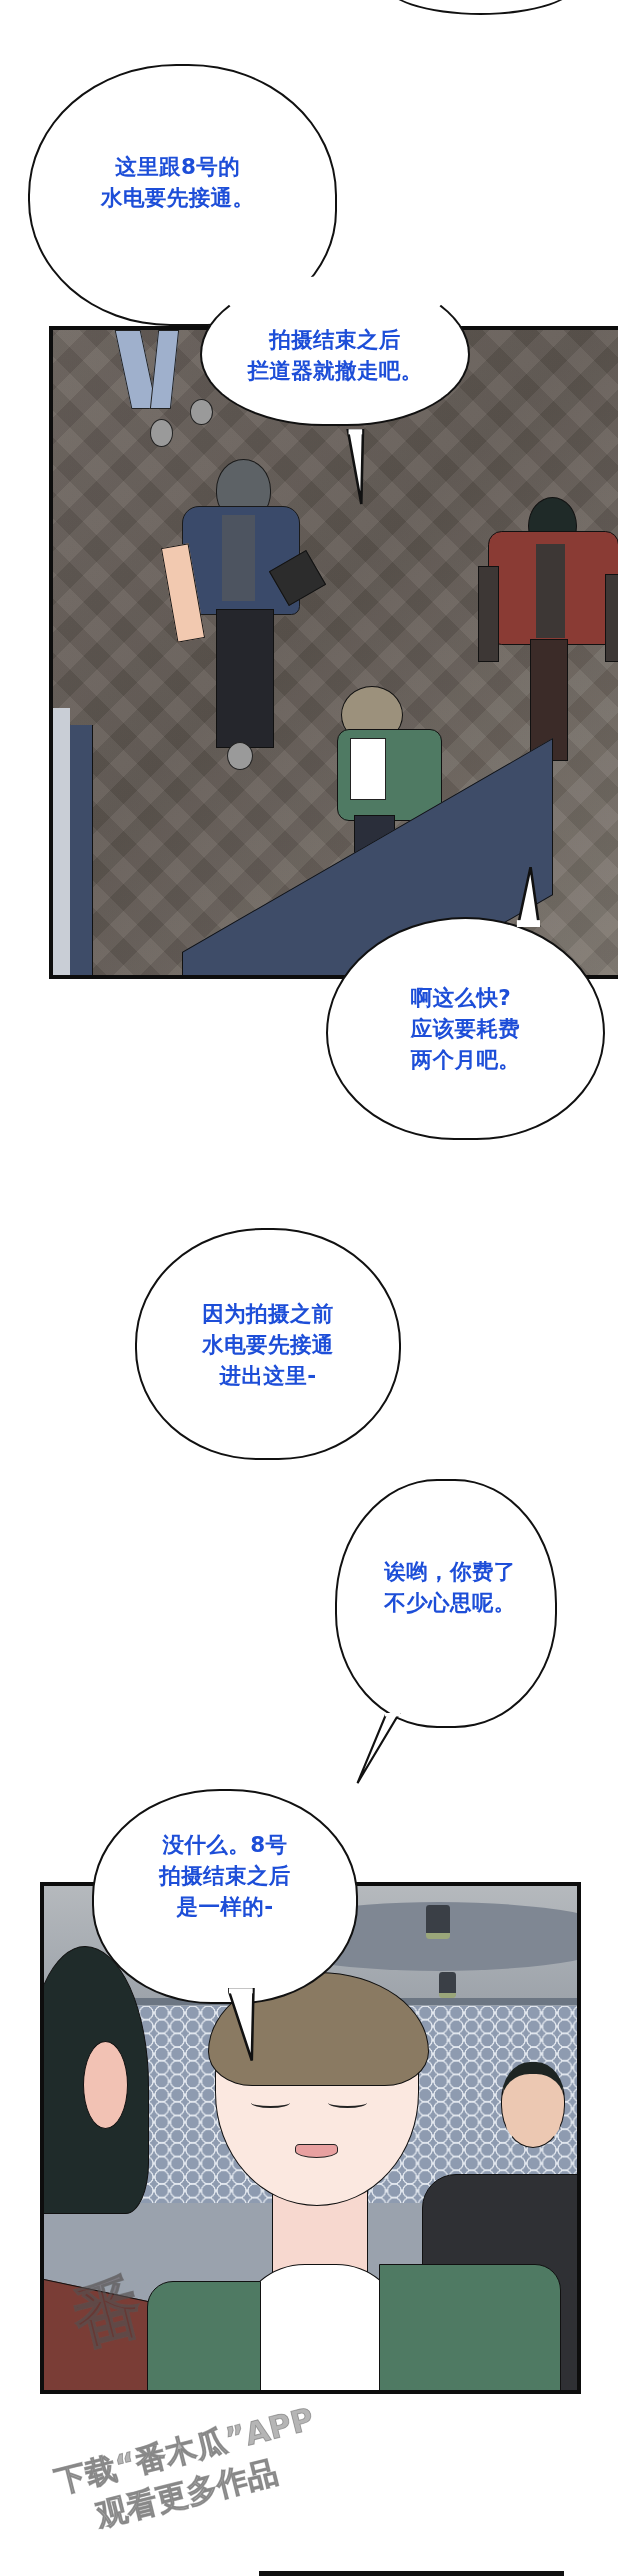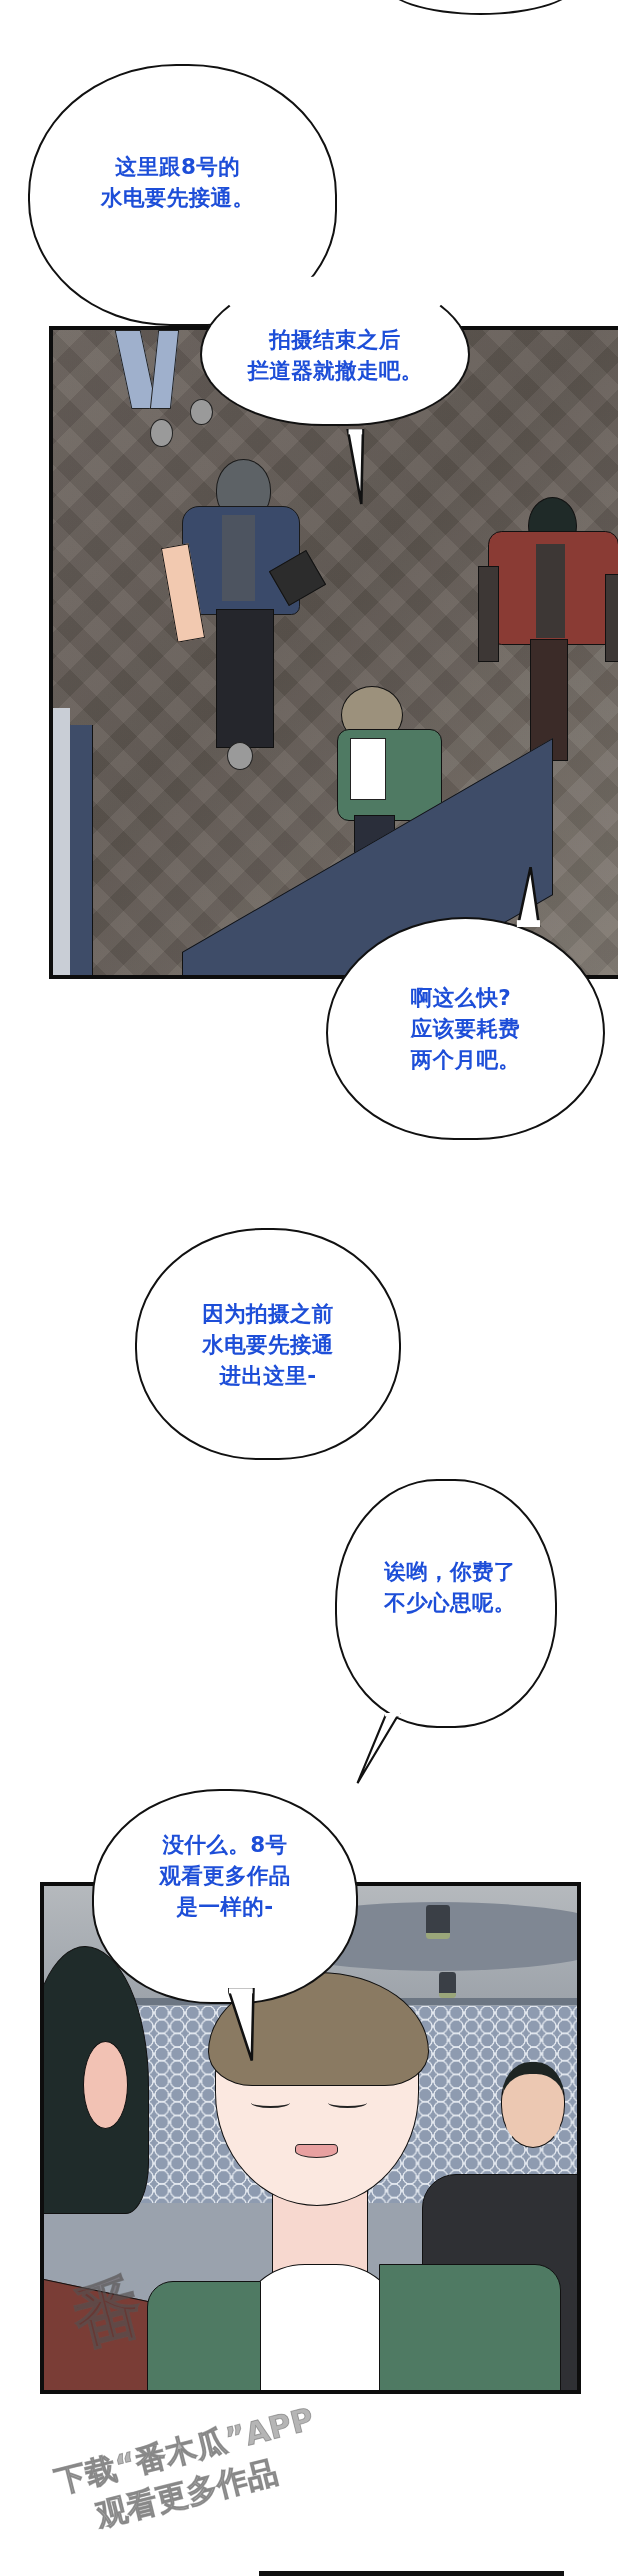--- a/index.html
+++ b/index.html
@@ -100,21 +100,21 @@
   <span class="txt" style="margin-top:-34px; text-align:left;margin-left:8px;">诶哟，你费了
 不少心思呢。</span>
 </div>
 <svg class="tail" width="52" height="77" style="left:352px; top:1713px;" viewBox="0 0 60 90">
   <polygon points="40,0 6,82 55,0" fill="#fff" stroke="#111" stroke-width="2.5"></polygon>
   <rect x="38" y="0" width="18" height="4" fill="#fff"></rect>
 </svg>
 
 <div class="bubble" style="left:92px; top:1789px; width:266px; height:215px; border-radius:48% 48% 45% 45% / 50% 50% 46% 46%;">
   <span class="txt" style="margin-top:-43px;">没什么。8号
-观看更多作品
+拍摄结束之后
 是一样的-</span>
 </div>
 
 <div class="panel" style="left:40px; top:1882px; width:541px; height:512px; background:#9aa2ad;">
 
   <div class="abs" style="left:0; top:0; width:100%; height:112px; background:linear-gradient(180deg,#b5b9bd,#9ea4ab);"></div>
   <div class="abs" style="left:206px; top:15.5px; width:378px; height:69px; border-radius:50%; background:#7f8793;"></div>
   <div class="abs" style="left:180px; top:26px; width:20.6px; height:26px; background:#3a3f46; border-radius:3.4px;"></div>
   <div class="abs" style="left:382px; top:19px; width:24px; height:27.5px; background:#3a3f46; border-radius:3.4px; border-bottom:6.9px solid #9aa67a;"></div>
   <div class="abs" style="left:395px; top:86px; width:17px; height:20.6px; background:#3a3f46; border-radius:3.4px; border-bottom:5.2px solid #9aa67a;"></div>

